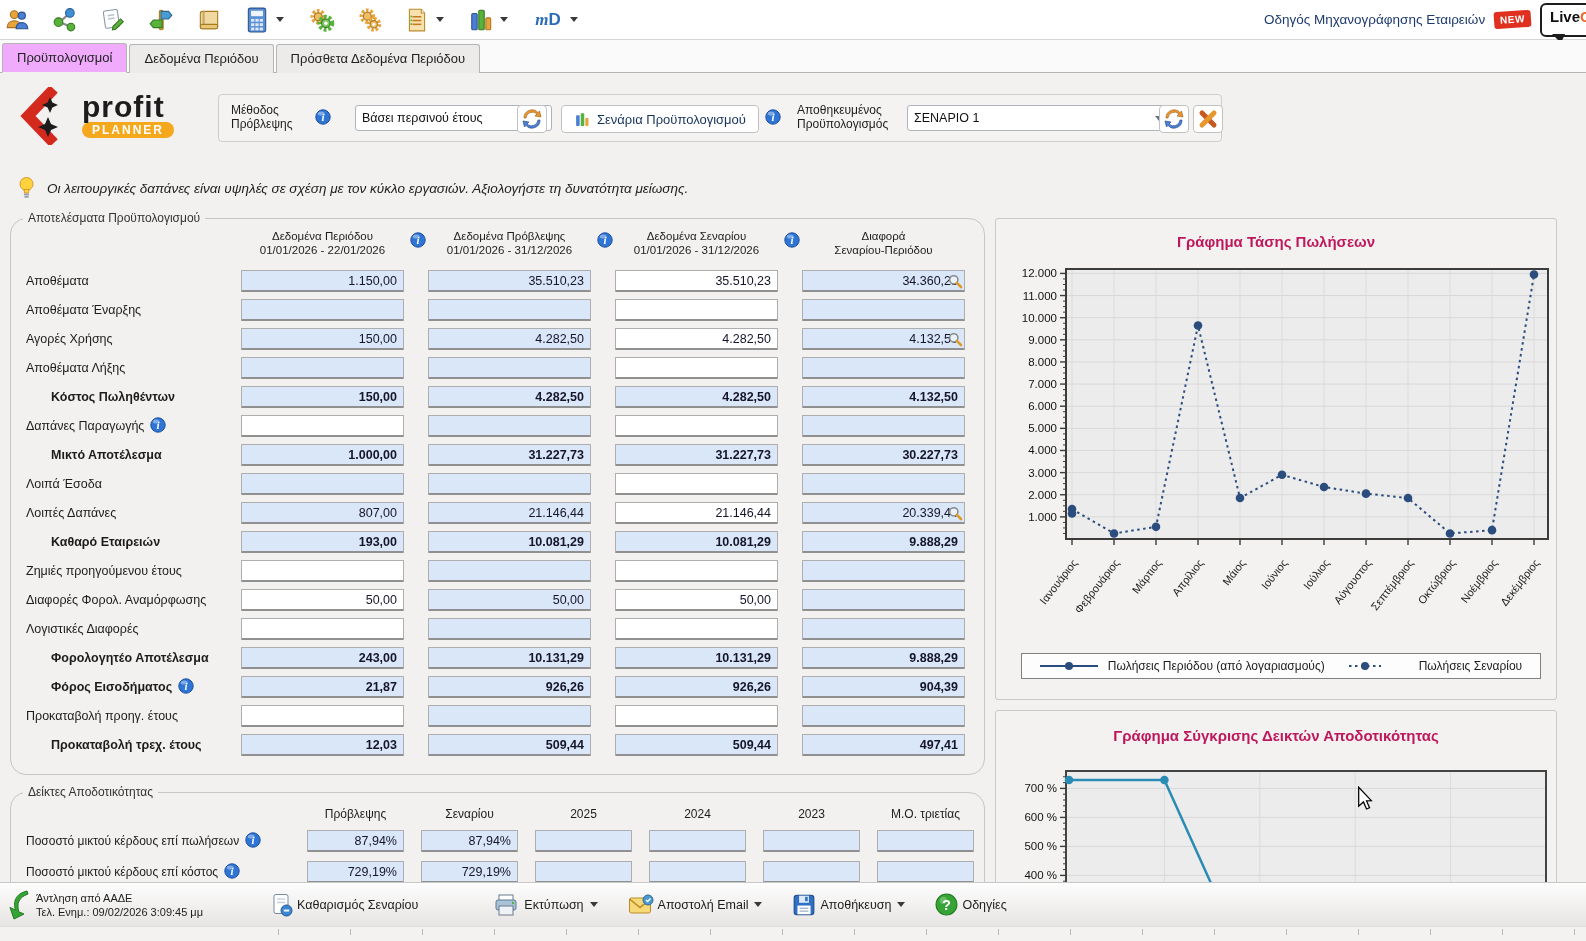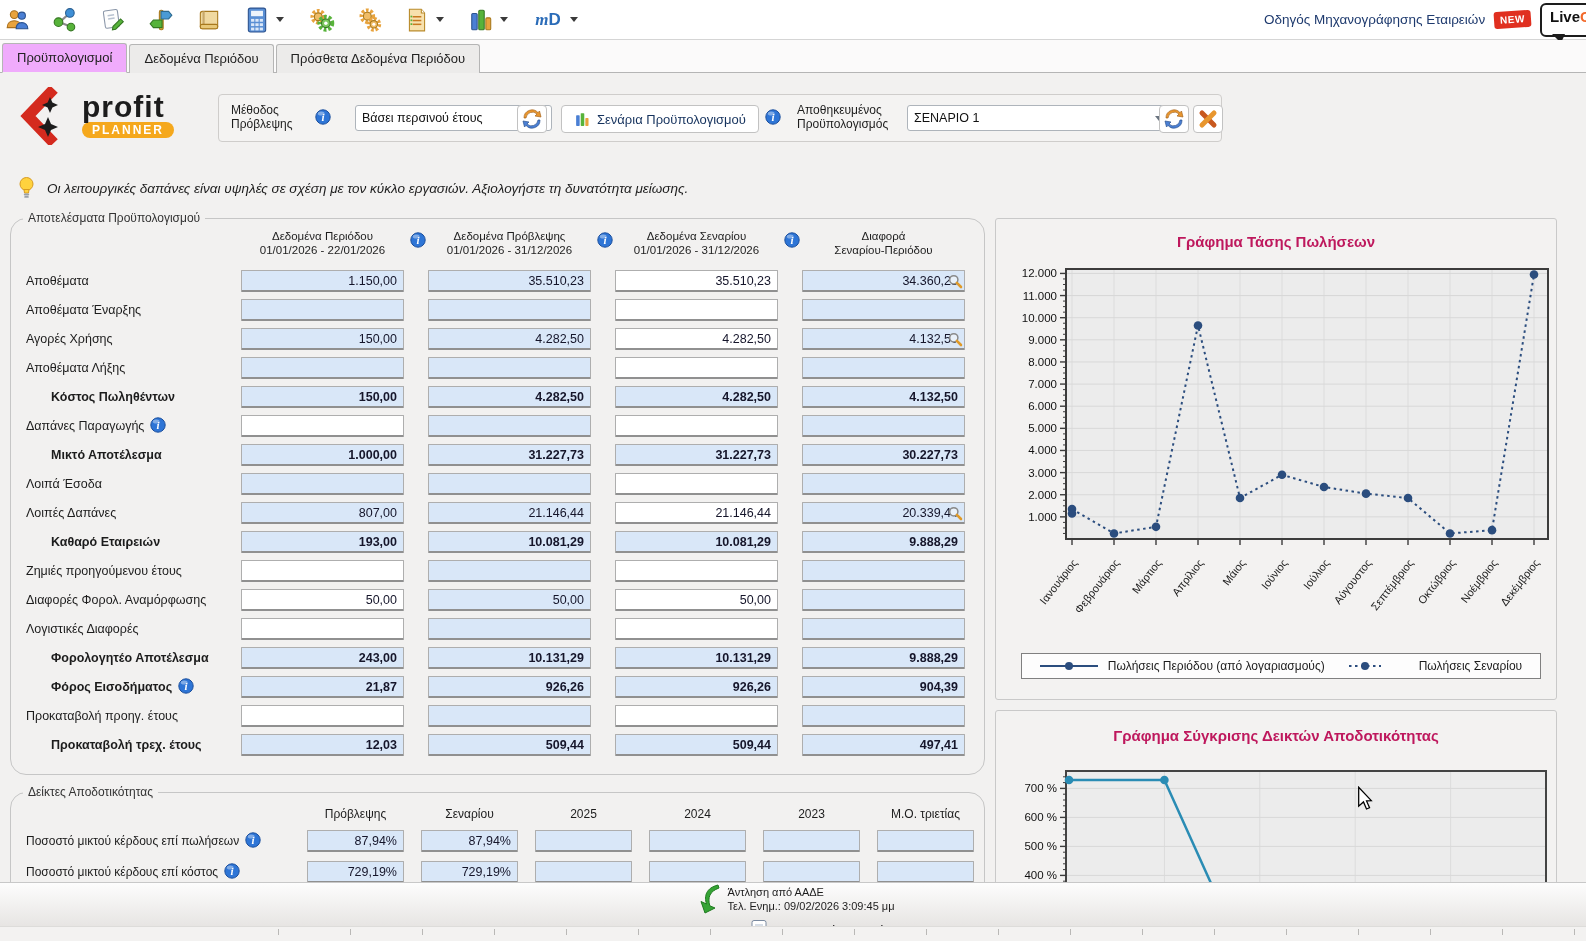--- a/index.html
+++ b/index.html
@@ -63,21 +63,21 @@
   .i-row { margin-top:9px; }
 
   
   .chartpanel { position:absolute; border:1px solid #c9c9c9; border-radius:3px; background:#f3f2f1; }
   #cp1 { left:995px; top:218px; width:562px; height:482px; }
   #cp2 { left:995px; top:710px; width:562px; height:232px; }
   .ctitle { text-align:center; font-size:15px; font-weight:bold; color:#be185d; margin-top:14px; }
   #legend1 { position:absolute; left:25px; top:434px; width:520px; height:26px; border:1px solid #808080; background:#fdfdfd; display:flex; align-items:center; justify-content:center; gap:10px; font-size:12px; color:#1c1c1c; }
 
   
-  #statusbar { position:absolute; left:0; top:882px; width:1586px; height:44px; background:linear-gradient(#fdfdfd,#e7e5e3); border-top:1px solid #c8c8c8; display:flex; align-items:center; z-index:30;flex-direction:column; }
+  #statusbar { position:absolute; left:0; top:882px; width:1586px; height:44px; background:linear-gradient(#fdfdfd,#e7e5e3); border-top:1px solid #c8c8c8; display:flex; align-items:center; z-index:30; }
   .sb-item { display:flex; align-items:center; gap:4px; padding:4px 8px; border-radius:3px; cursor:pointer; font-size:12.5px; color:#1c1c1c; }
   #aade { display:flex; align-items:center; gap:6px; padding-left:6px; }
   #aade .lines { font-size:11px; color:#1c1c1c; line-height:14px; }
   #bottomstrip { position:absolute; left:0; top:926px; width:1586px; height:15px; background:#f3f2f1; border-top:1px solid #dddcda; z-index:31; }
   .tick { position:absolute; top:2px; width:1px; height:6px; background:#b9b8b6; }
 
   #cursor { position:absolute; left:1356px; top:786px; z-index:40; }
 </style>
 </head>
 <body>

